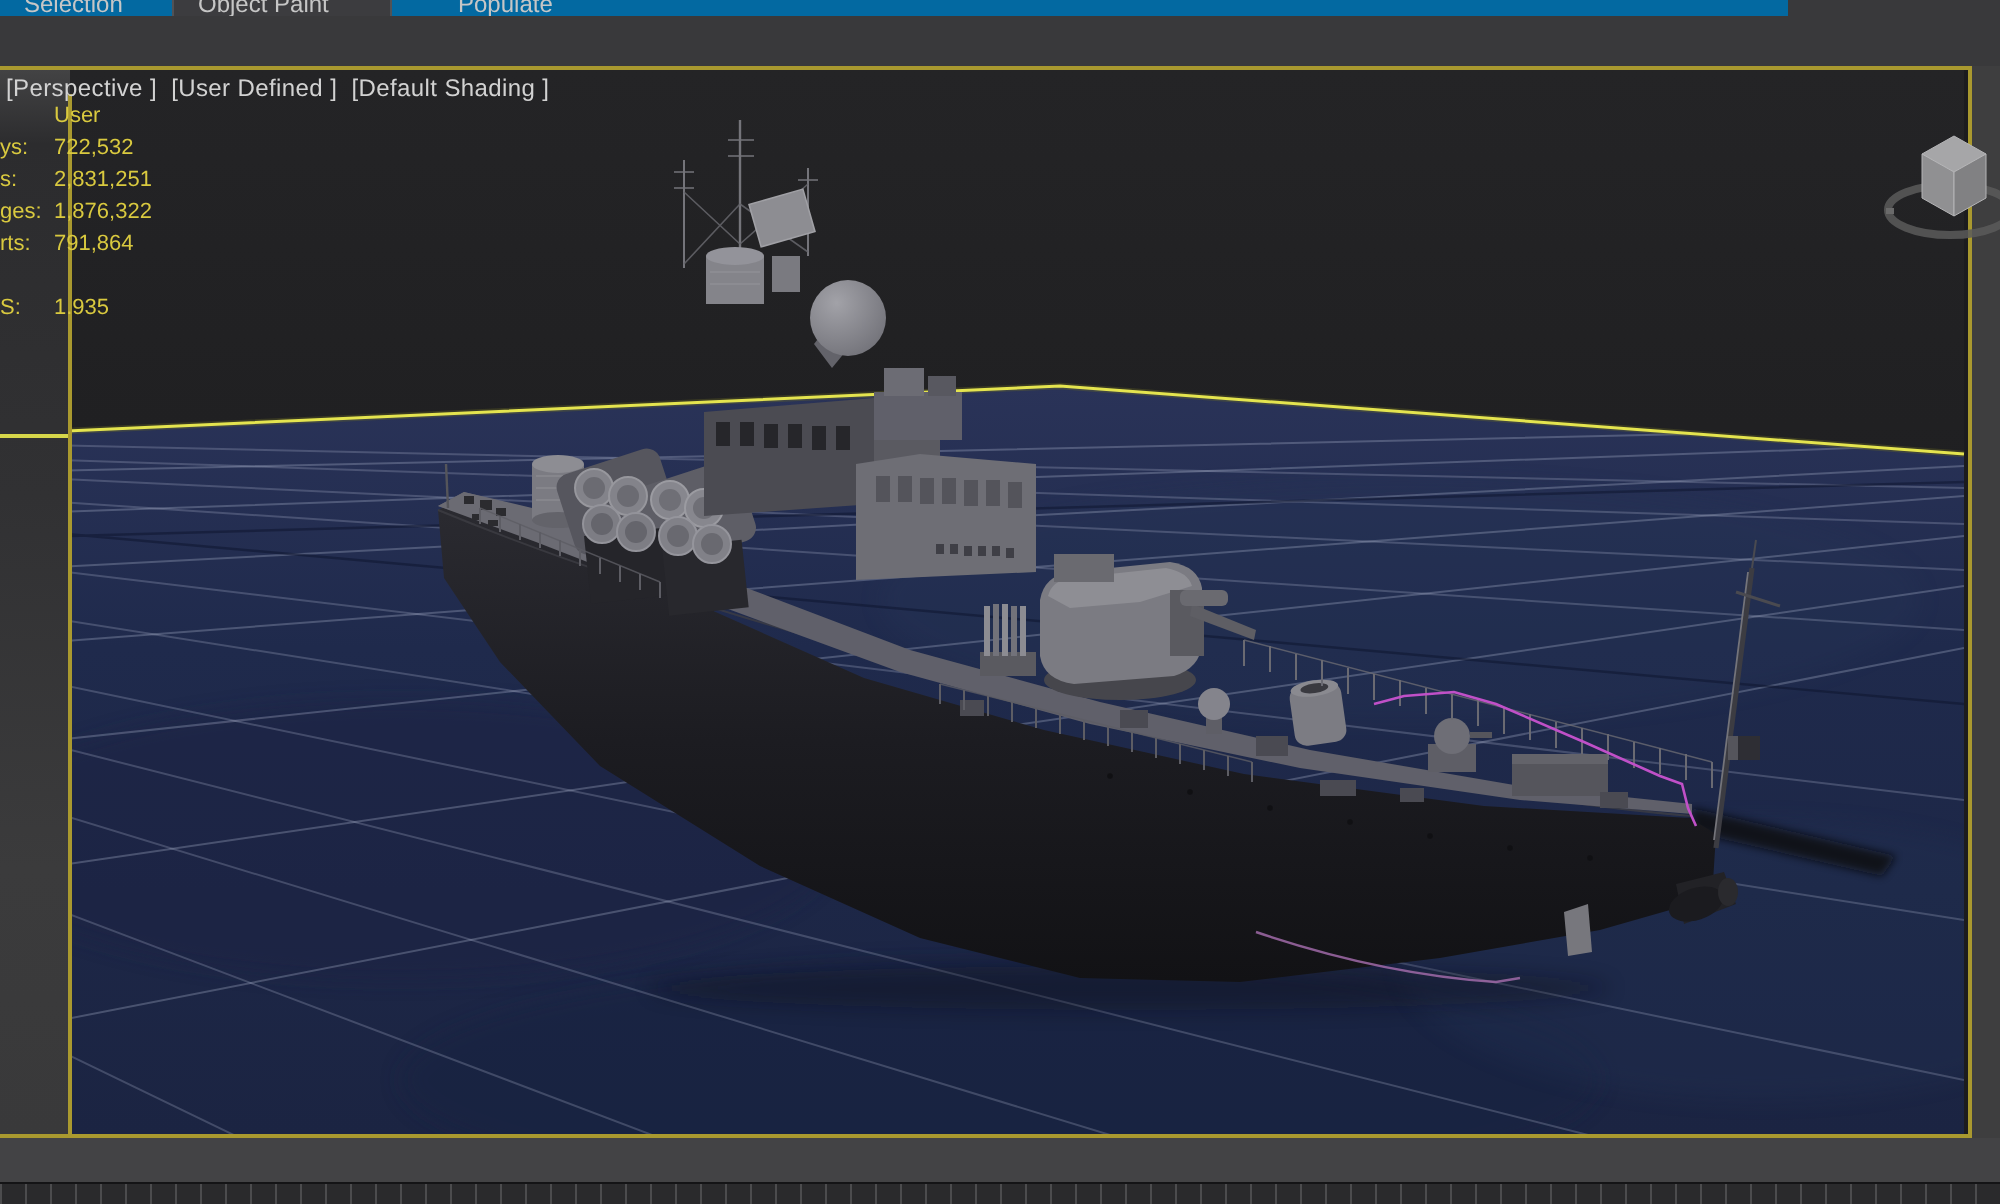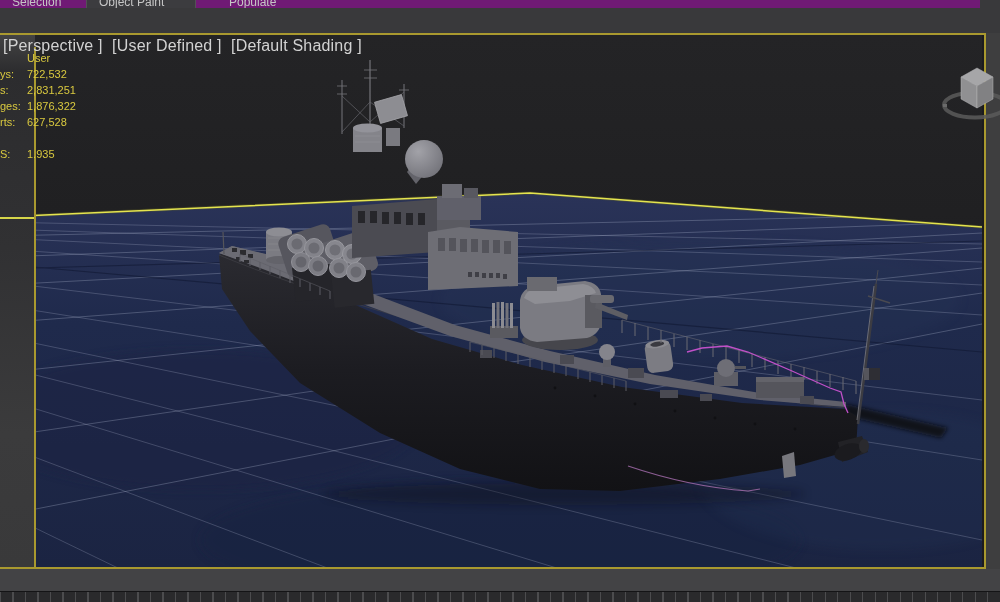--- a/index.html
+++ b/index.html
@@ -1,33 +1,33 @@
 <!DOCTYPE html>
 <html><head>
 <meta charset="utf-8">
 <style>
   html,body{margin:0;padding:0;width:1000px;height:602px;overflow:hidden;
     background:#39393b;font-family:"Liberation Sans",sans-serif;position:relative;}
   .abs{position:absolute;}
   
-  #ribbon{left:0;top:0;width:980px;height:8px;background:#701a75;overflow:hidden;z-index:10;}
+  #ribbon{left:0;top:0;width:894px;height:8px;background:#0369a1;overflow:hidden;z-index:10;}
   #ribbon .tabbg{position:absolute;left:86px;top:0;width:108px;height:8px;background:#3c3c3f;
     border-left:1px solid #525255;border-right:1px solid #525255;}
   #ribbon .tab{position:absolute;top:-5px;font-size:12px;color:#c6c6c6;white-space:nowrap;}
   
   #viewport{left:0;top:33px;width:986px;height:536px;box-sizing:border-box;background:#1c1c1e;
     border-top:2px solid #a9992f;border-bottom:2px solid #a9992f;border-right:2px solid #a9992f;z-index:1;}
   #scene{position:absolute;left:0;top:33px;width:986px;height:536px;z-index:2;}
   
   #sliver{left:0;top:35px;width:35px;height:532px;z-index:3;
     background:linear-gradient(#434344 0%,#2c2c2e 7%,#313133 40%,#3b3b3c 75%,#39393a 100%);}
   #sliver-border{left:34px;top:47px;width:2px;height:520px;background:#a9992f;z-index:4;}
   #sliver-horizon{left:0;top:217px;width:35px;height:2px;background:#d6d64a;z-index:4;}
   
-  #vplabel{left:3px;top:37px;font-size:16px;color:#d2d2d2;z-index:5;white-space:nowrap;letter-spacing:.2px;}
+  #vplabel{left:3px;top:37px;font-size:12px;color:#d2d2d2;z-index:5;white-space:nowrap;letter-spacing:.2px;}
   #stats{left:0;top:50px;z-index:5;color:#d9c93f;font-size:11px;line-height:16px;}
   #stats .row{position:relative;height:16px;white-space:nowrap;}
   #stats .lab{position:absolute;left:0;width:21px;text-align:left;}
   #stats .val{position:absolute;left:27px;}
   #stats .hdr{position:absolute;left:27px;top:0;}
   
   #rightcol{left:986px;top:33px;width:14px;height:536px;background:#3e3e3f;z-index:1;}
   
   #viewcube{left:940px;top:55px;width:60px;height:70px;z-index:6;}
   
@@ -346,21 +346,21 @@
   <div class="row">
       <span class="lab">s:</span>
       <span class="val">2,831,251</span>
     </div>
   <div class="row">
       <span class="lab">ges:</span>
       <span class="val">1,876,322</span>
     </div>
   <div class="row">
       <span class="lab">rts:</span>
-      <span class="val">627,528</span>
+      <span class="val">791,864</span>
     </div>
   <div class="row" style="height:16px"></div>
   <div class="row">
       <span class="lab">S:</span>
       <span class="val">1.935</span>
     </div>
 </div>
 
 <svg class="abs" id="viewcube" viewBox="0 0 60 70">
   <ellipse cx="35" cy="50" rx="31" ry="12.5" fill="none" stroke="#5a5a5a" stroke-width="4" opacity=".85"></ellipse>

